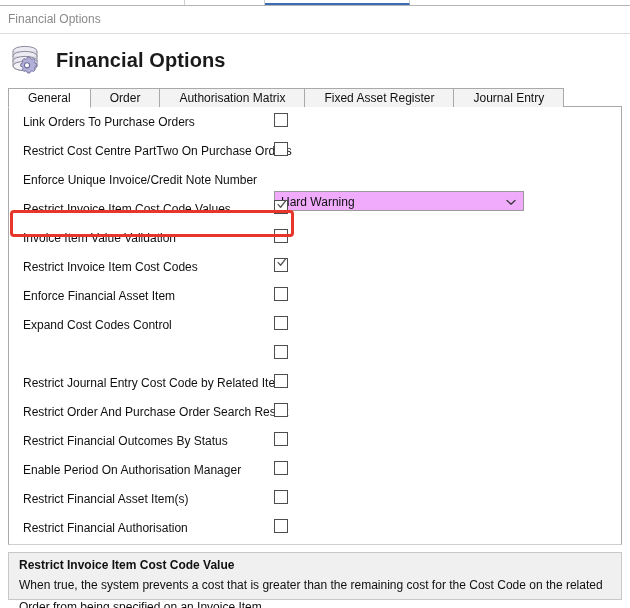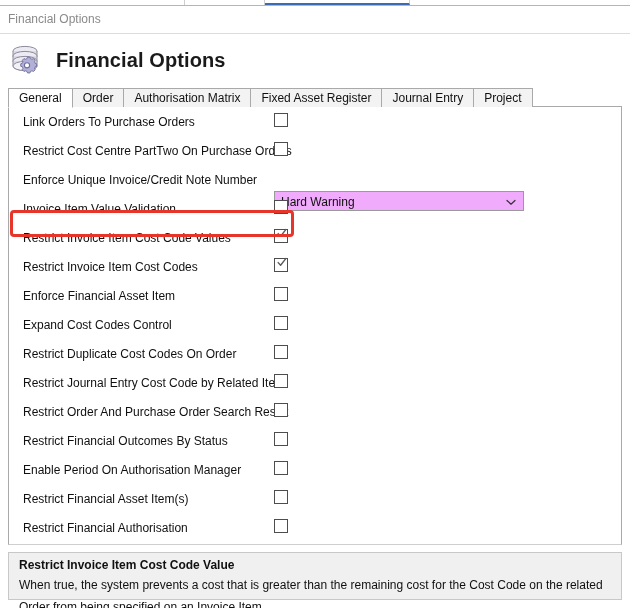--- a/index.html
+++ b/index.html
@@ -89,21 +89,21 @@
     width: 614px;
     height: 19px;
     border-bottom: 1px solid #a9a9a9;
     box-sizing: border-box;
   }
   .tab {
     position: relative;
     float: left;
     height: 19px;
     line-height: 18px;
-    padding: 0 10px;
+    padding: 0 19px;
     font-size: 12px;
     color: #111;
     border: 1px solid #a9a9a9;
     border-bottom: none;
     background: #f3f3f3;
     box-sizing: border-box;
     margin-right: -1px;
     white-space: nowrap;
     font-family: "Liberation Sans", sans-serif;
   }
@@ -299,49 +299,48 @@
       <div class="opt-row">
         <div class="opt-label">Enforce Unique Invoice/Credit Note Number</div>
         <div class="opt-combo">
           <span class="combo-text">Hard Warning</span>
           <span class="combo-arrow"><svg viewBox="0 0 12 12" xmlns="http://www.w3.org/2000/svg">
               <path d="M2 4.5 L6 8.2 L10 4.5" fill="none" stroke="#333" stroke-width="1.2" stroke-linecap="round" stroke-linejoin="round"></path>
             </svg></span>
         </div>
       </div>
       <div class="opt-row">
-        <div class="opt-label">Invoice Item Value Validation</div>
-        <div class="opt-check"></div>
-      </div>
-      <div class="opt-row">
         <div class="opt-label">Restrict Invoice Item Cost Code Values</div>
         <div class="opt-check">
           <svg class="tick" viewBox="0 0 12 12" xmlns="http://www.w3.org/2000/svg">
             <path d="M2.2 6.6 L4.6 9.2 L9.8 2.6" fill="none" stroke="#5a5a5a" stroke-width="1.4" stroke-linecap="round" stroke-linejoin="round"></path>
           </svg>
         </div>
       </div>
       <div class="opt-row">
+        <div class="opt-label">Invoice Item Value Validation</div>
+        <div class="opt-check"></div>
+      </div>
+      <div class="opt-row">
         <div class="opt-label">Restrict Invoice Item Cost Codes</div>
         <div class="opt-check">
           <svg class="tick" viewBox="0 0 12 12" xmlns="http://www.w3.org/2000/svg">
             <path d="M2.2 6.6 L4.6 9.2 L9.8 2.6" fill="none" stroke="#5a5a5a" stroke-width="1.4" stroke-linecap="round" stroke-linejoin="round"></path>
           </svg>
         </div>
       </div>
       <div class="opt-row">
         <div class="opt-label">Enforce Financial Asset Item</div>
         <div class="opt-check"></div>
       </div>
       <div class="opt-row">
         <div class="opt-label">Expand Cost Codes Control</div>
         <div class="opt-check"></div>
       </div>
       <div class="opt-row">
-        <div class="opt-label">Restrict Duplicate Cost Codes On Order</div>
         <div class="opt-check"></div>
       </div>
       <div class="opt-row">
         <div class="opt-label">Restrict Journal Entry Cost Code by Related Item</div>
         <div class="opt-check"></div>
       </div>
       <div class="opt-row">
         <div class="opt-label">Restrict Order And Purchase Order Search Result</div>
         <div class="opt-check"></div>
       </div>

